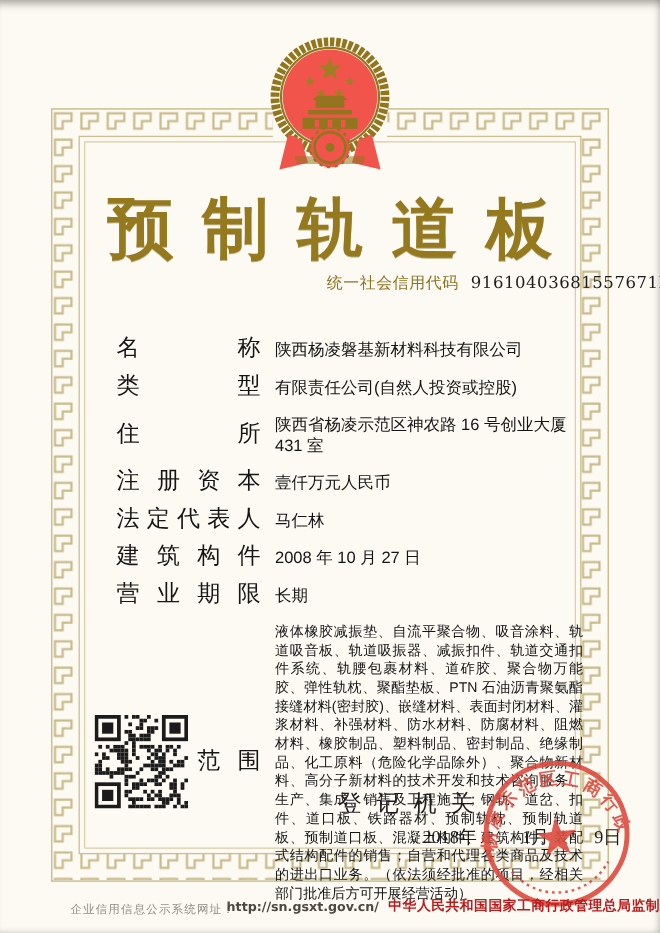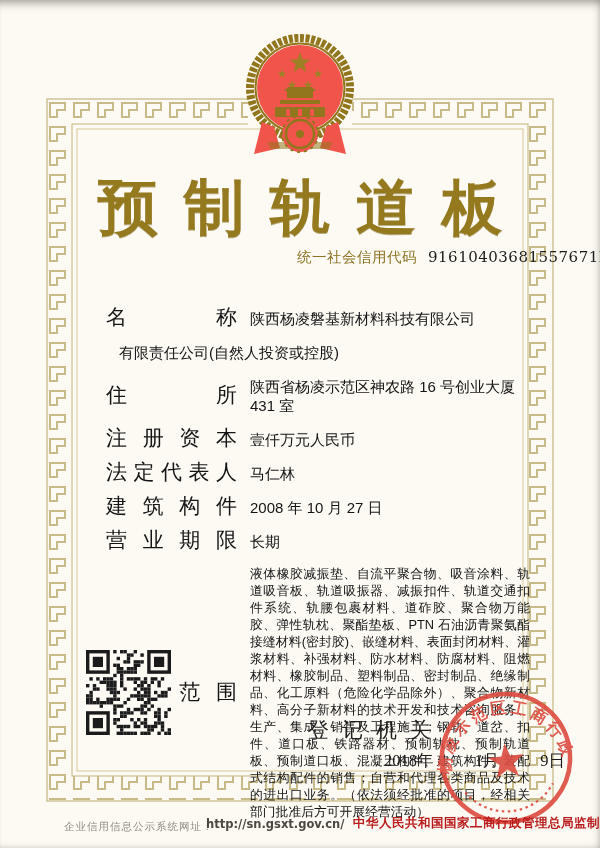--- a/index.html
+++ b/index.html
@@ -130,20 +130,21 @@
     <span class="credit-label">统一社会信用代码</span>
     <span class="credit-code">91610403681557671D</span>
   </div>
 
   <div class="fields">
     <div class="f-row">
       <div class="f-label">名称</div>
       <div class="f-value">陕西杨凌磐基新材料科技有限公司</div>
     </div>
     <div class="f-row">
+      <div class="f-label">类型</div>
       <div class="f-value">有限责任公司(自然人投资或控股)</div>
     </div>
     <div class="f-row">
       <div class="f-label">住所</div>
       <div class="f-value">陕西省杨凌示范区神农路 16 号创业大厦 431 室</div>
     </div>
     <div class="f-row">
       <div class="f-label">注册资本</div>
       <div class="f-value">壹仟万元人民币</div>
     </div>

